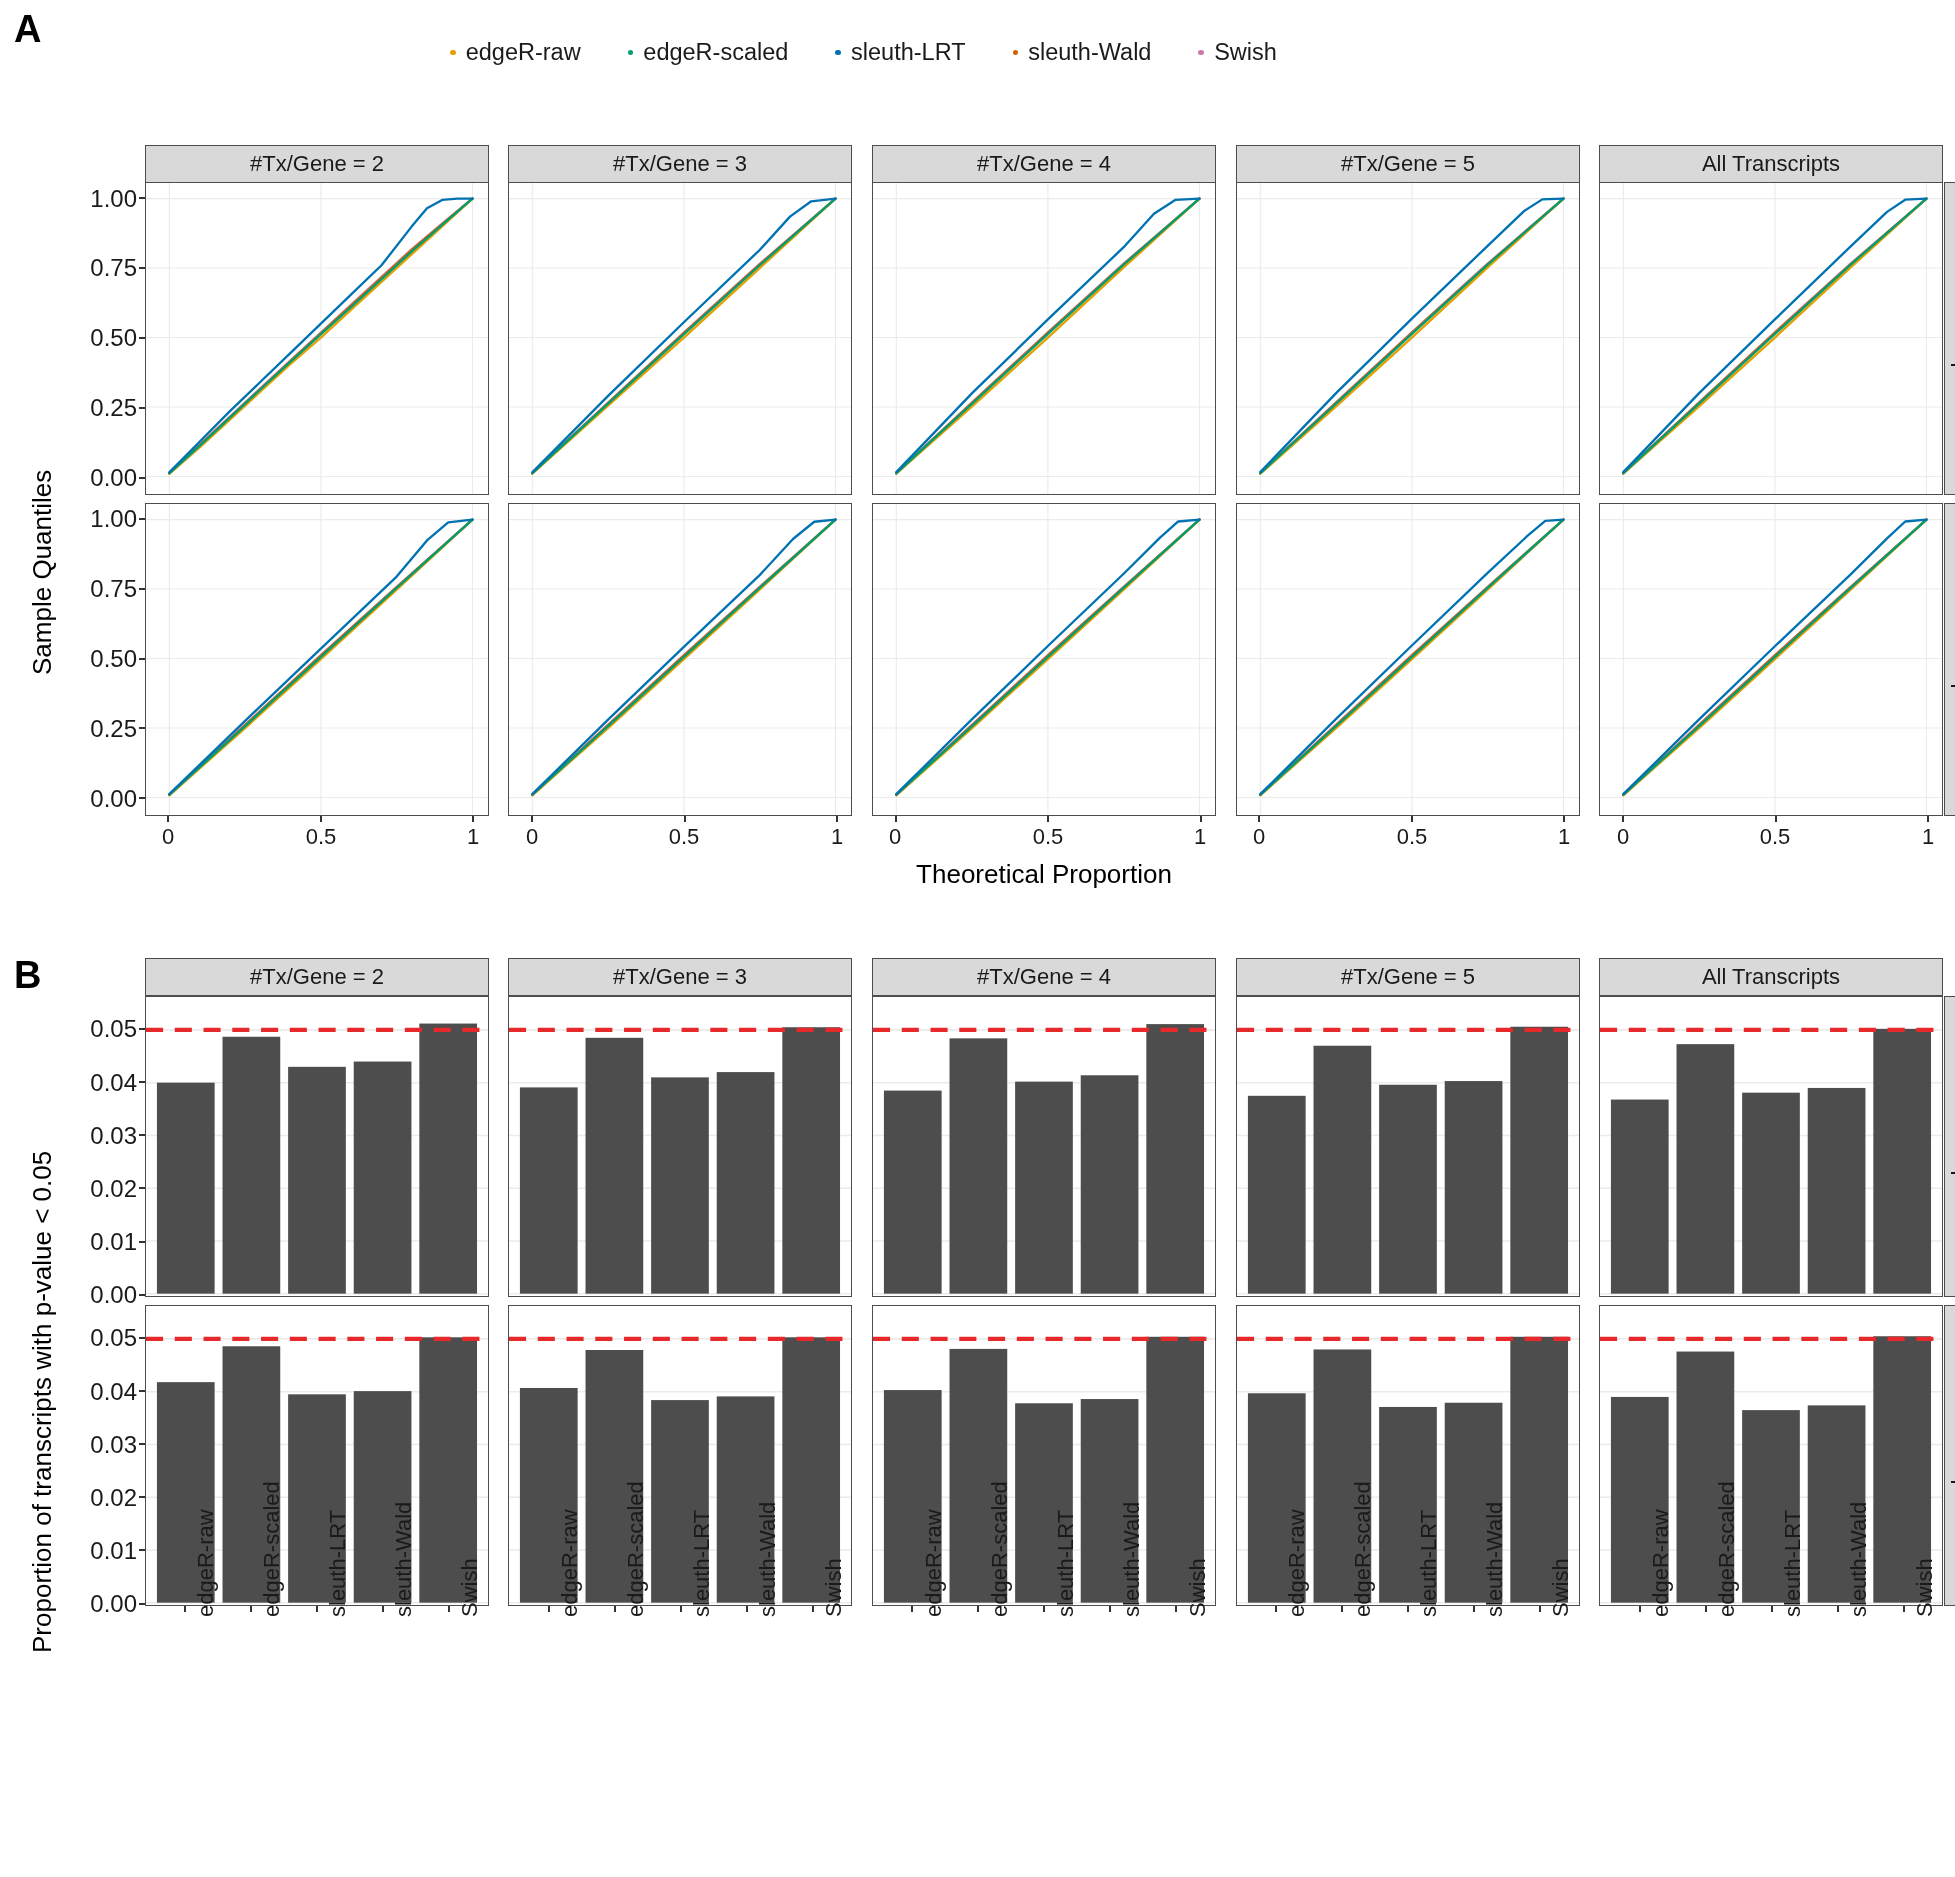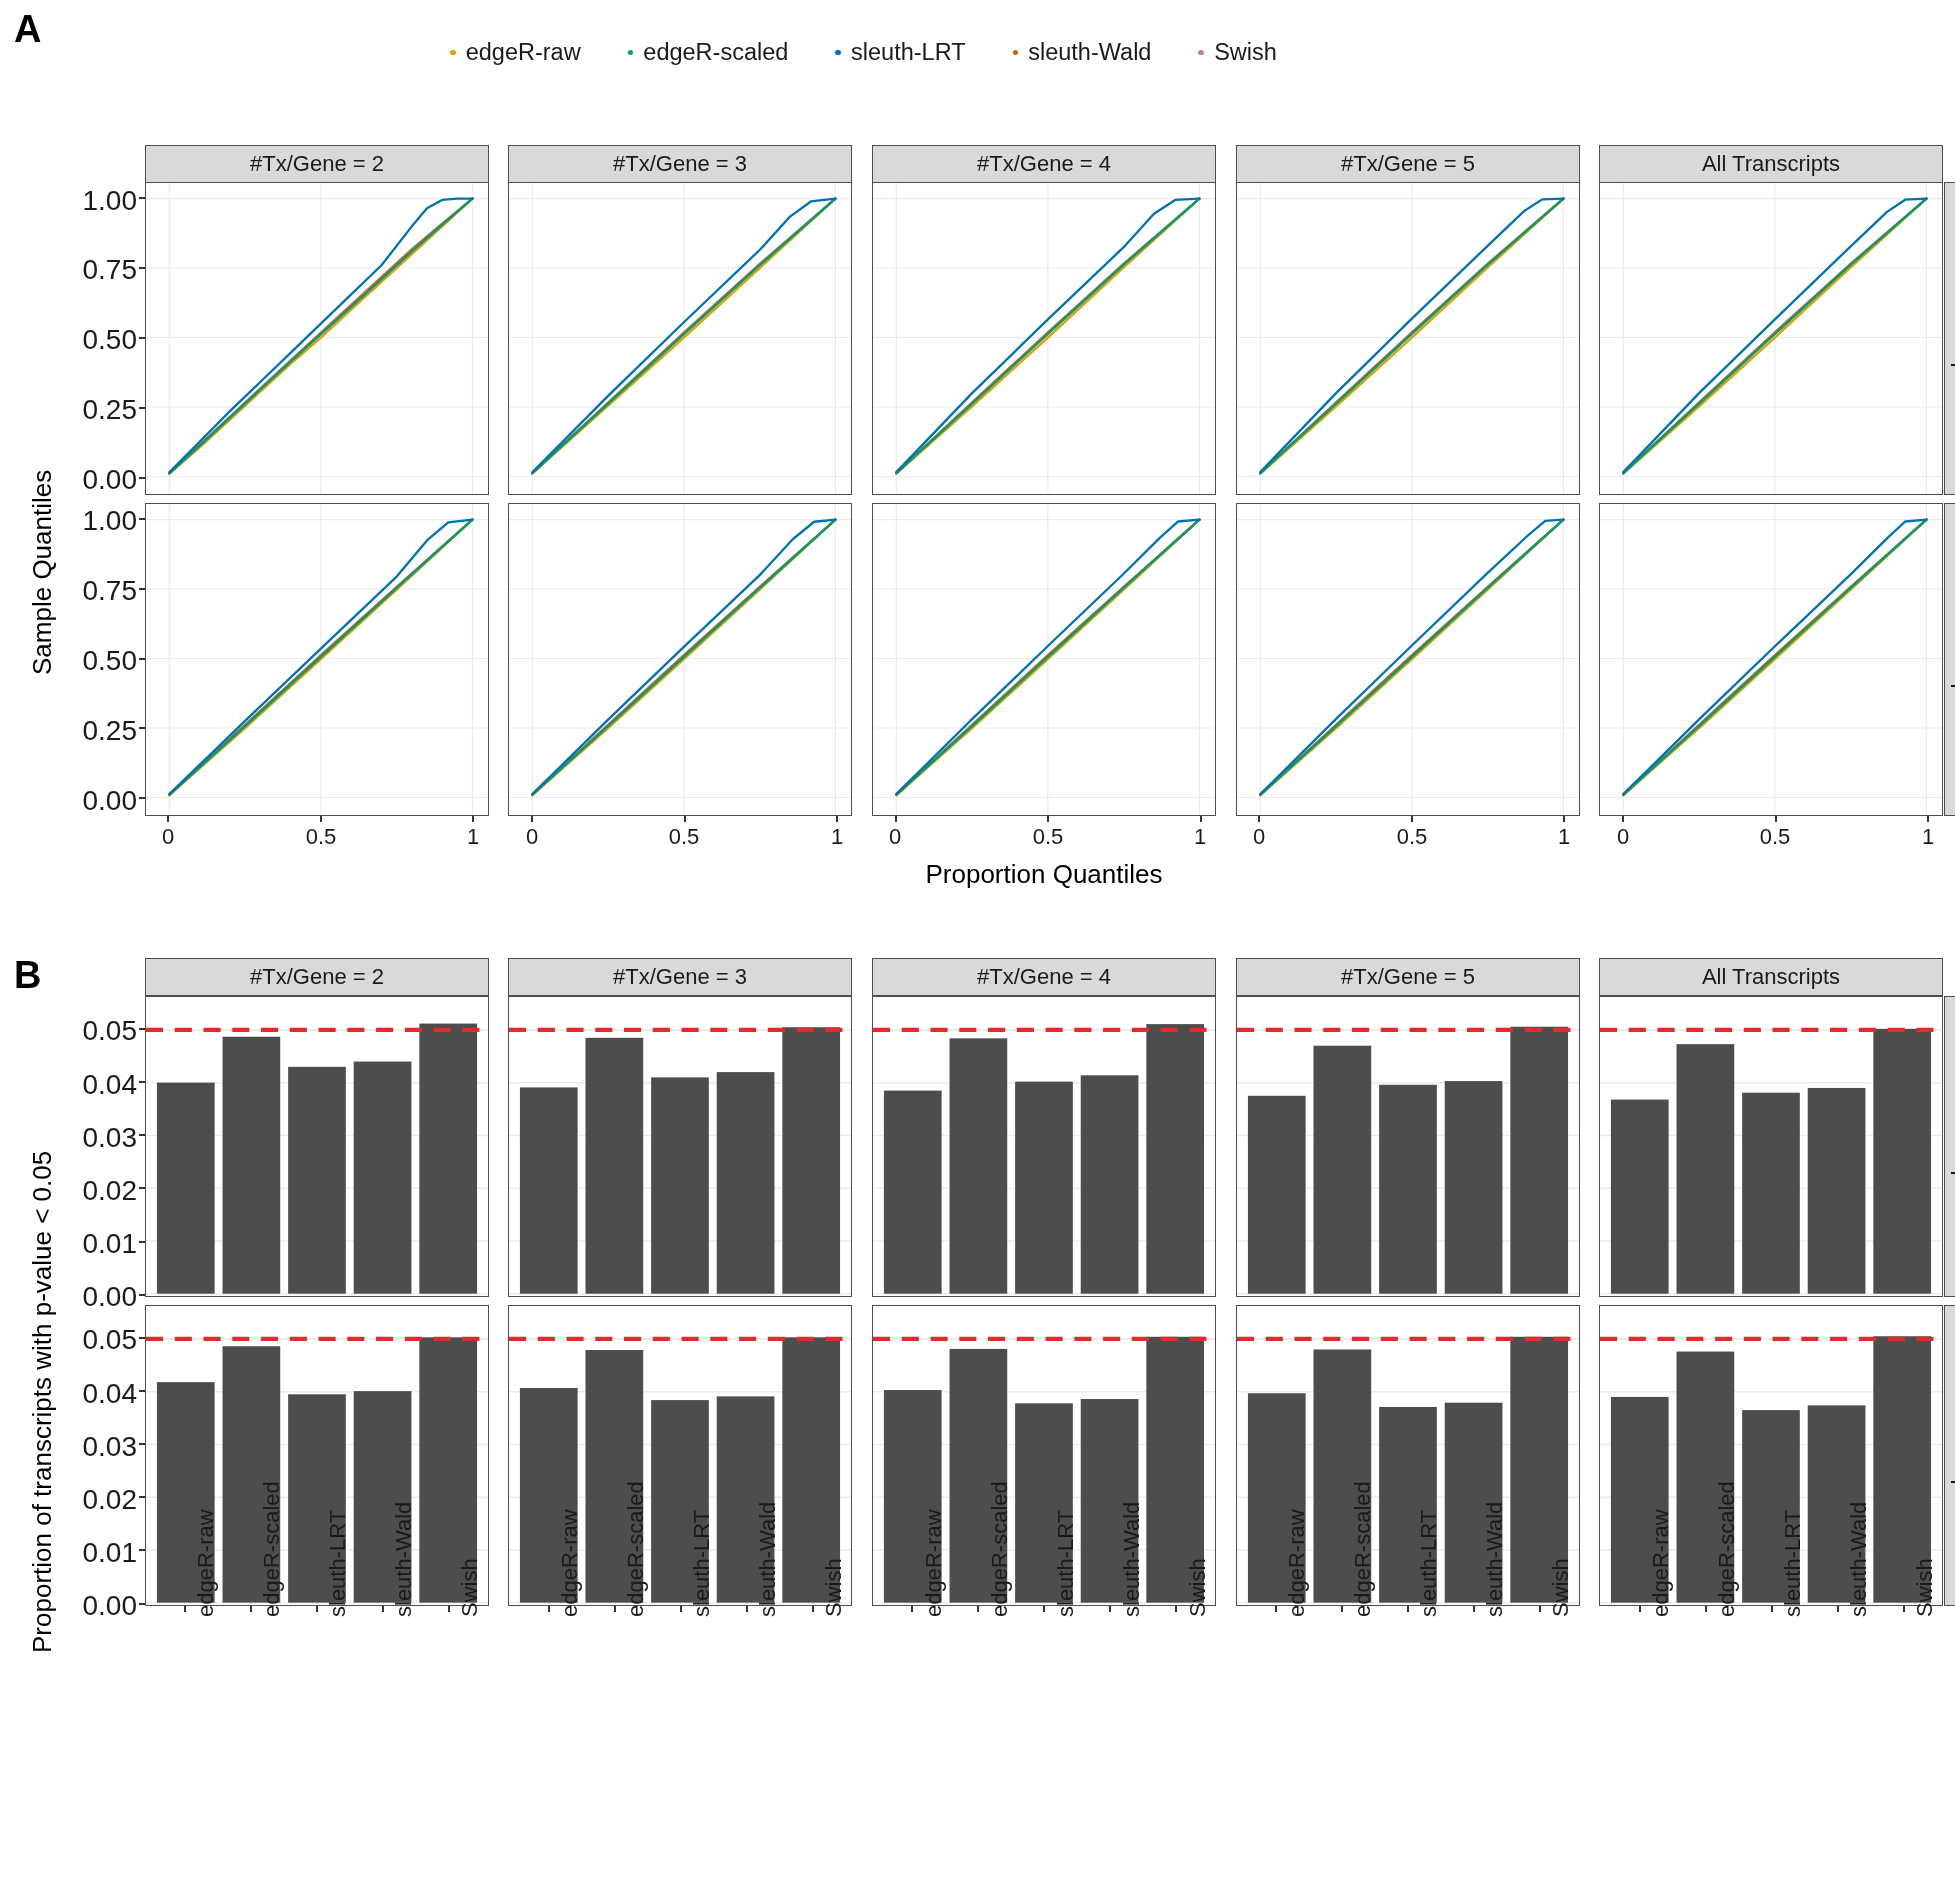--- a/index.html
+++ b/index.html
@@ -86,21 +86,21 @@
     border: 1.2px solid #4d4d4d;
     box-sizing: border-box;
     position: relative;
     overflow: hidden;
   }
   .panel svg { display: block; width: 100%; height: 100%; }
 
   
   .ytick {
     position: absolute;
-    font-size: 28px;
+    font-size: 24px;
     color: #1a1a1a;
     text-align: right;
     white-space: nowrap;
   }
   .xtick {
     position: absolute;
     font-size: 22px;
     color: #1a1a1a;
     text-align: center;
     white-space: nowrap;
@@ -394,21 +394,21 @@
       <div class="xtick" style="left: 1373px; top: 824px; width: 78px;">0.5</div>
       <div class="tick-mark" style="left: 1411px; top: 816px; width: 1.6px; height: 5.5px;"></div>
       <div class="xtick" style="left: 1525px; top: 824px; width: 78px;">1</div>
       <div class="tick-mark" style="left: 1563px; top: 816px; width: 1.6px; height: 5.5px;"></div>
       <div class="xtick" style="left: 1584px; top: 824px; width: 78px;">0</div>
       <div class="tick-mark" style="left: 1622px; top: 816px; width: 1.6px; height: 5.5px;"></div>
       <div class="xtick" style="left: 1736px; top: 824px; width: 78px;">0.5</div>
       <div class="tick-mark" style="left: 1775px; top: 816px; width: 1.6px; height: 5.5px;"></div>
       <div class="xtick" style="left: 1889px; top: 824px; width: 78px;">1</div>
       <div class="tick-mark" style="left: 1927px; top: 816px; width: 1.6px; height: 5.5px;"></div>
-      <div class="axis-title" style="left: 872px; top: 859px; width: 344px; text-align: center;">Proportion Quantiles</div>
+      <div class="axis-title" style="left: 872px; top: 859px; width: 344px; text-align: center;">Theoretical Proportion</div>
       <div class="axis-title vertical" style="left: 27px; top: 675px;">Sample Quantiles</div>
     </div>
 
   <div id="panelB-root">
       <div class="strip-top" style="position: absolute; left: 145px; top: 958px; width: 344px; height: 38px;">#Tx/Gene = 2</div>
       <div class="strip-top" style="position: absolute; left: 508px; top: 958px; width: 344px; height: 38px;">#Tx/Gene = 3</div>
       <div class="strip-top" style="position: absolute; left: 872px; top: 958px; width: 344px; height: 38px;">#Tx/Gene = 4</div>
       <div class="strip-top" style="position: absolute; left: 1236px; top: 958px; width: 344px; height: 38px;">#Tx/Gene = 5</div>
       <div class="strip-top" style="position: absolute; left: 1599px; top: 958px; width: 344px; height: 38px;">All Transcripts</div>
       <div class="panel" style="position: absolute; left: 145px; top: 996px; width: 344px; height: 301px;">

